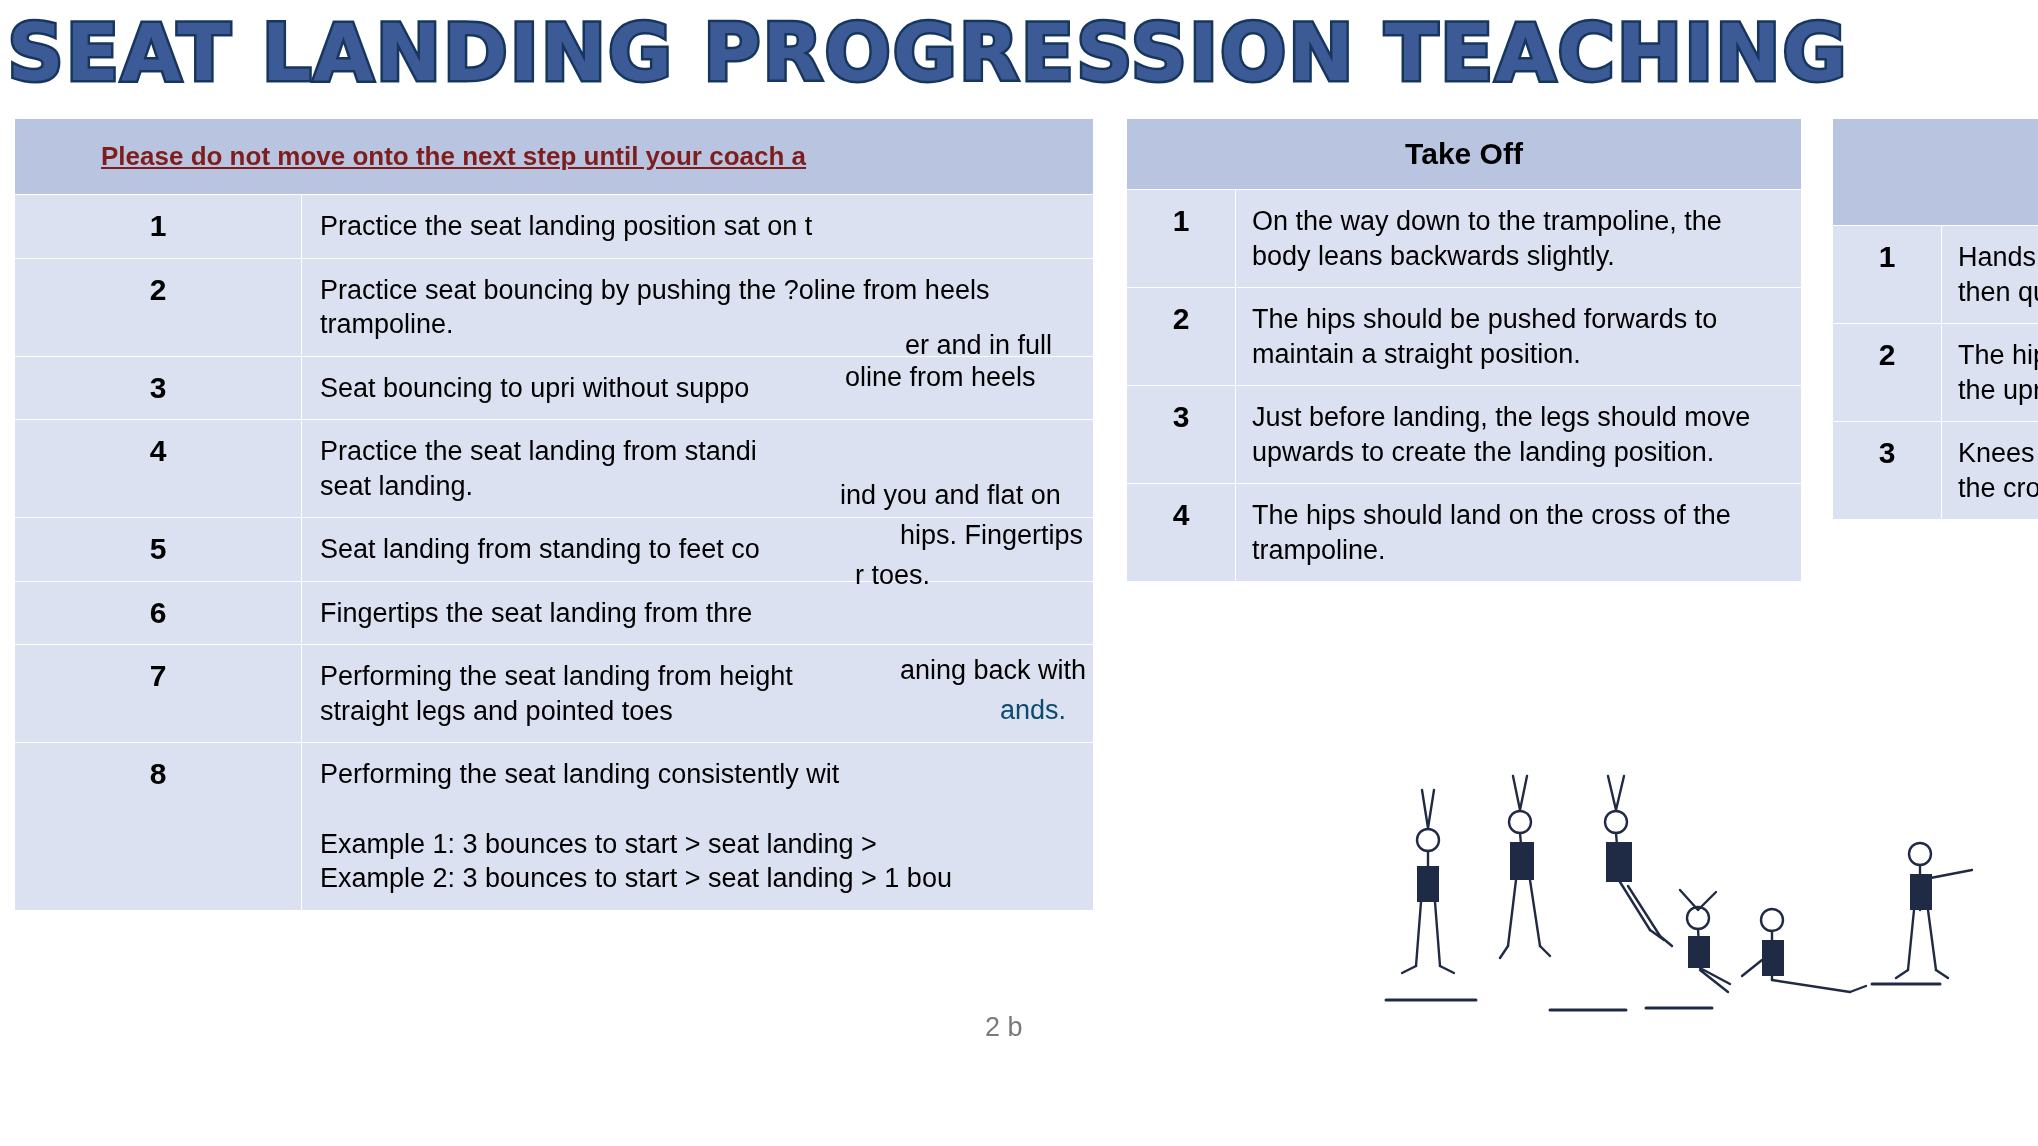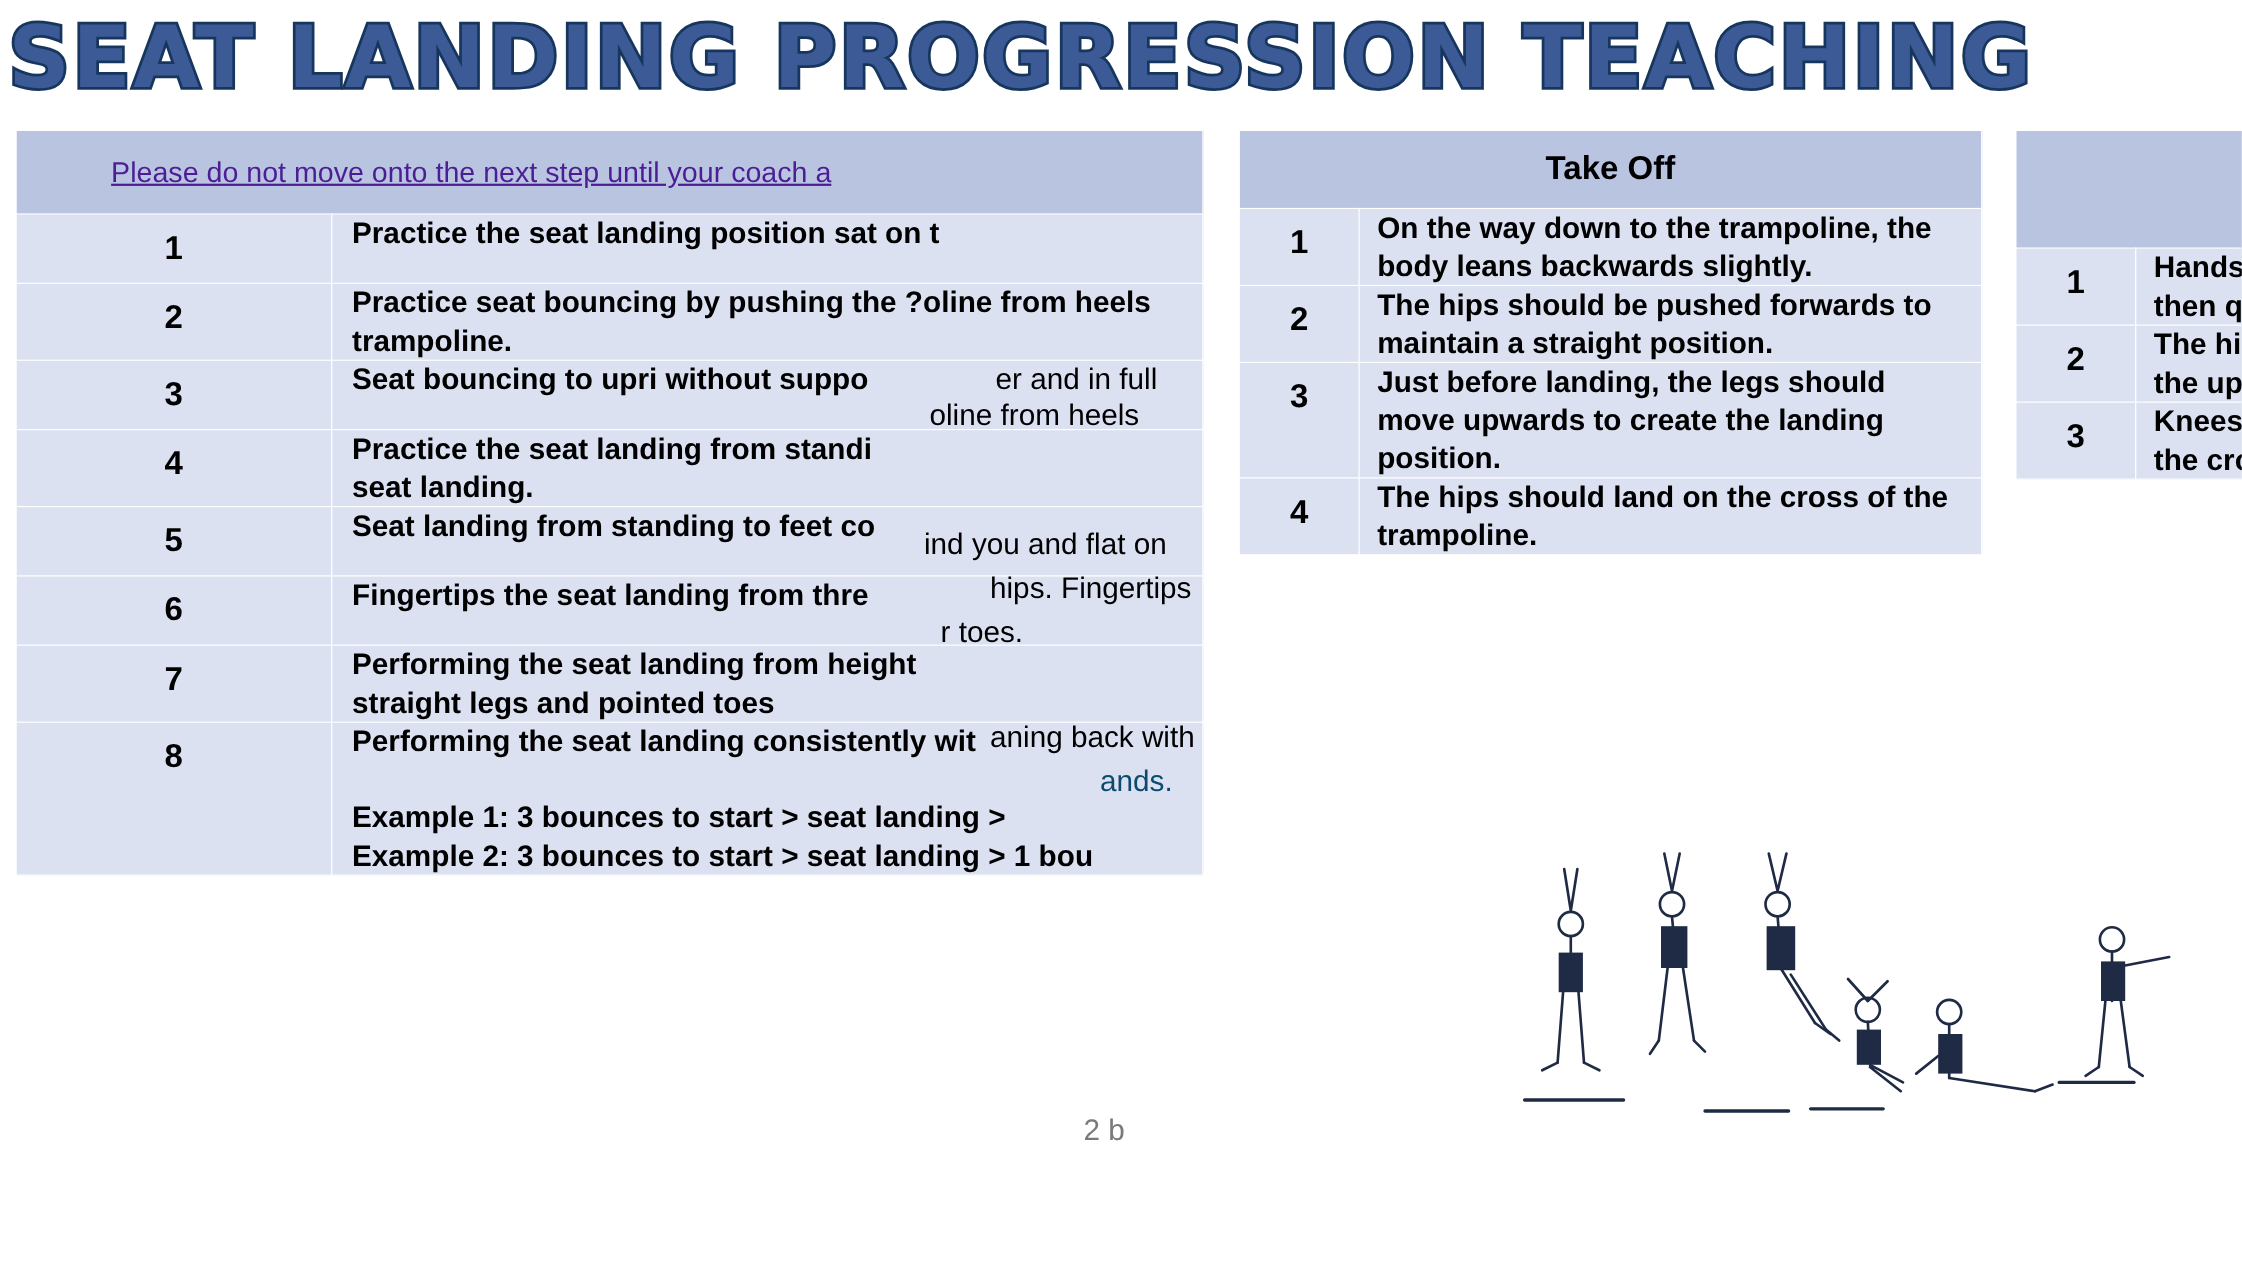--- a/index.html
+++ b/index.html
@@ -66,42 +66,41 @@
   .hdr {
     background: #b8c4e0;
     color: #000000;
     font-weight: bold;
     text-align: center;
     font-size: 30px;
     padding: 18px 10px;
   }
   .hdr-left {
     background: #b8c4e0;
-    color: #4c1d95;
-    font-weight: normal;
+    color: #7f1d1d;
+    font-weight: bold;
     text-align: left;
     font-size: 26px;
     text-decoration: underline;
     padding: 22px 14px 22px 86px;
   }
   .num {
     background: #dbe1f1;
     font-weight: bold;
     font-size: 30px;
     text-align: center;
     padding: 14px 8px;
     width: 96px;
   }
   .txt {
     background: #dbe1f1;
     font-size: 27px;
     line-height: 1.28;
-    padding: 0 16px;
+    padding: 14px 16px;
     color: #000000;
-    font-weight: bold;
   }
 
   
   #left-table { left: 14px; top: 118px; width: 1080px; }
   #left-table .num { width: 270px; }
   #left-table .txt { padding-left: 18px; }
 
   
   #mid-table { left: 1126px; top: 118px; width: 676px; }
   #mid-table .num { width: 92px; }

